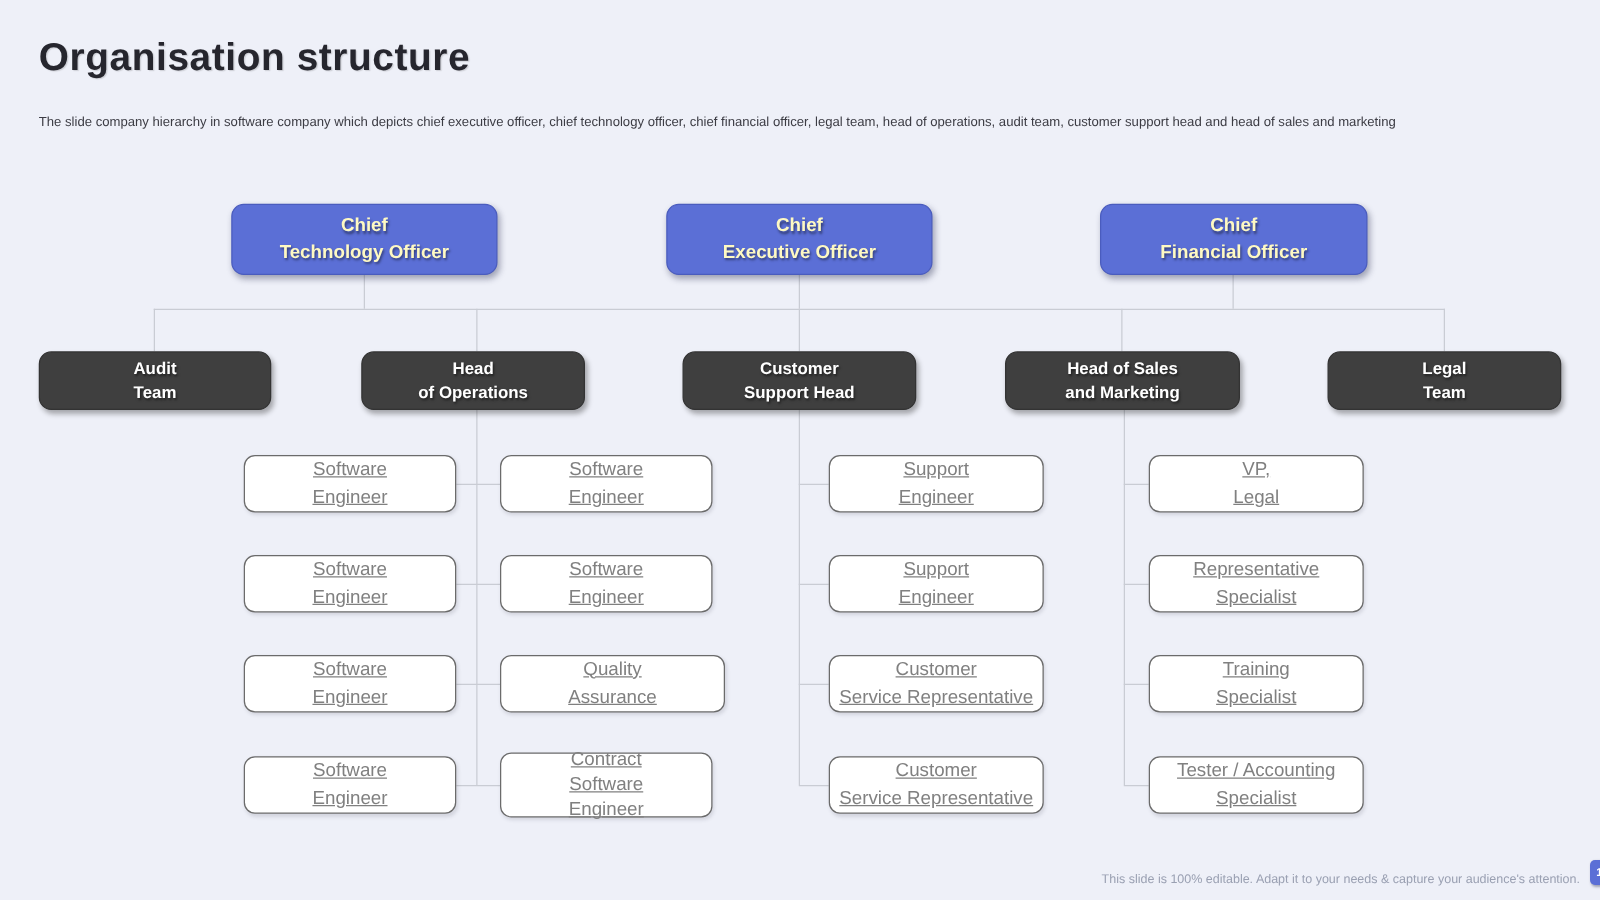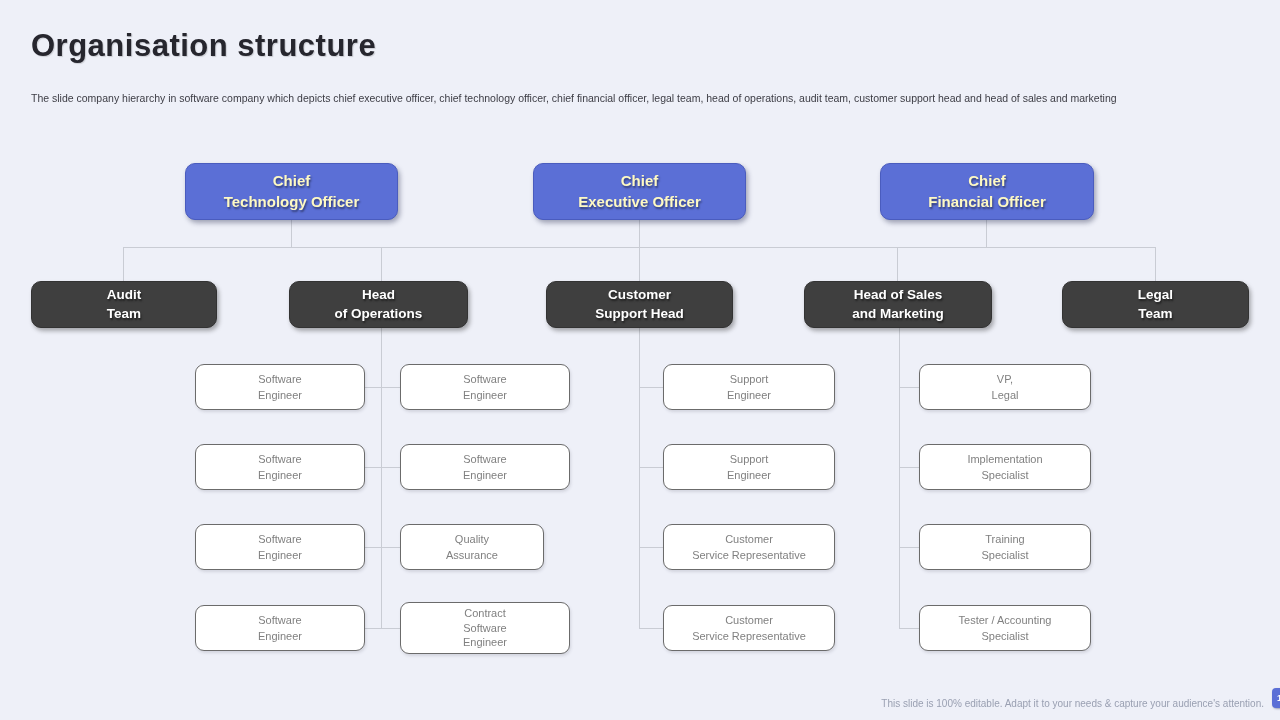--- a/index.html
+++ b/index.html
@@ -54,22 +54,23 @@
     color: #fff; font-weight: bold; font-size: 13.5px; line-height: 1.35;
     text-shadow: 1px 2px 2px rgba(0,0,0,.5);
     box-shadow: 2px 3px 4px rgba(30,30,30,.35);
   }
   .role {
     height: 46px;
     background: #fff;
     border: 1px solid var(--role-box-border, #6B6B6B);
     border-radius: 9px;
     color: var(--role-text, #808080);
-    font-size: 11px; line-height: 1.5;
+    font-size: 15px; line-height: 1.5;
     box-shadow: 1px 2px 3px rgba(60,60,80,.15);
+    text-decoration: underline;
   }
 
   .footer {
     position: absolute; left: 0; right: 16px; top: 698px;
     text-align: right;
     font-size: 10px;
     color: var(--footer-text, #9AA0B2);
   }
   .page-badge {
     position: absolute; left: 1252px; top: 688px;
@@ -173,21 +174,21 @@
     </div>
 
     <div class="box role" style="left:400px;top:364px;width:170px">
       <span class="lbl">Software
 Engineer</span>
     </div>
     <div class="box role" style="left:400px;top:444px;width:170px">
       <span class="lbl">Software
 Engineer</span>
     </div>
-    <div class="box role" style="left:400px;top:524px;width:144px">
+    <div class="box role" style="left:400px;top:524px;width:180px">
       <span class="lbl">Quality
 Assurance</span>
     </div>
     <div class="box role" style="left:400px;top:602px;width:170px;height:52px;line-height:1.35">
       <span class="lbl">Contract
 Software
 Engineer</span>
     </div>
 
     <div class="box role" style="left:663px;top:364px;width:172px">
@@ -205,21 +206,21 @@
     <div class="box role" style="left:663px;top:605px;width:172px">
       <span class="lbl">Customer
 Service  Representative</span>
     </div>
 
     <div class="box role" style="left:919px;top:364px;width:172px">
       <span class="lbl">VP,
 Legal</span>
     </div>
     <div class="box role" style="left:919px;top:444px;width:172px">
-      <span class="lbl">Implementation
+      <span class="lbl">Representative
 Specialist</span>
     </div>
     <div class="box role" style="left:919px;top:524px;width:172px">
       <span class="lbl">Training
 Specialist</span>
     </div>
     <div class="box role" style="left:919px;top:605px;width:172px">
       <span class="lbl">Tester / Accounting
 Specialist</span>
     </div>

